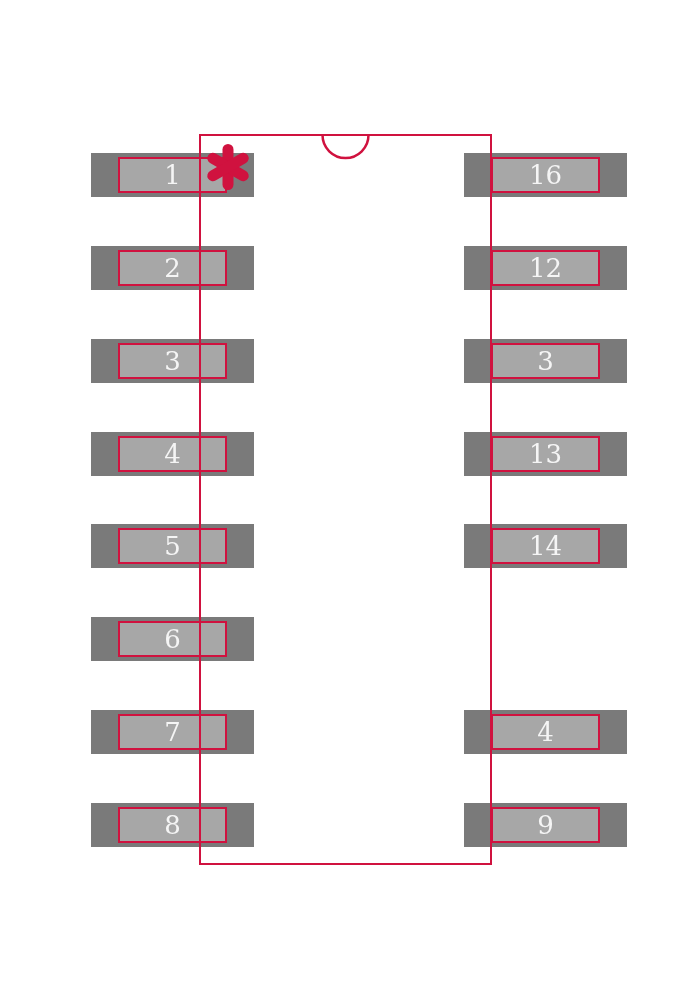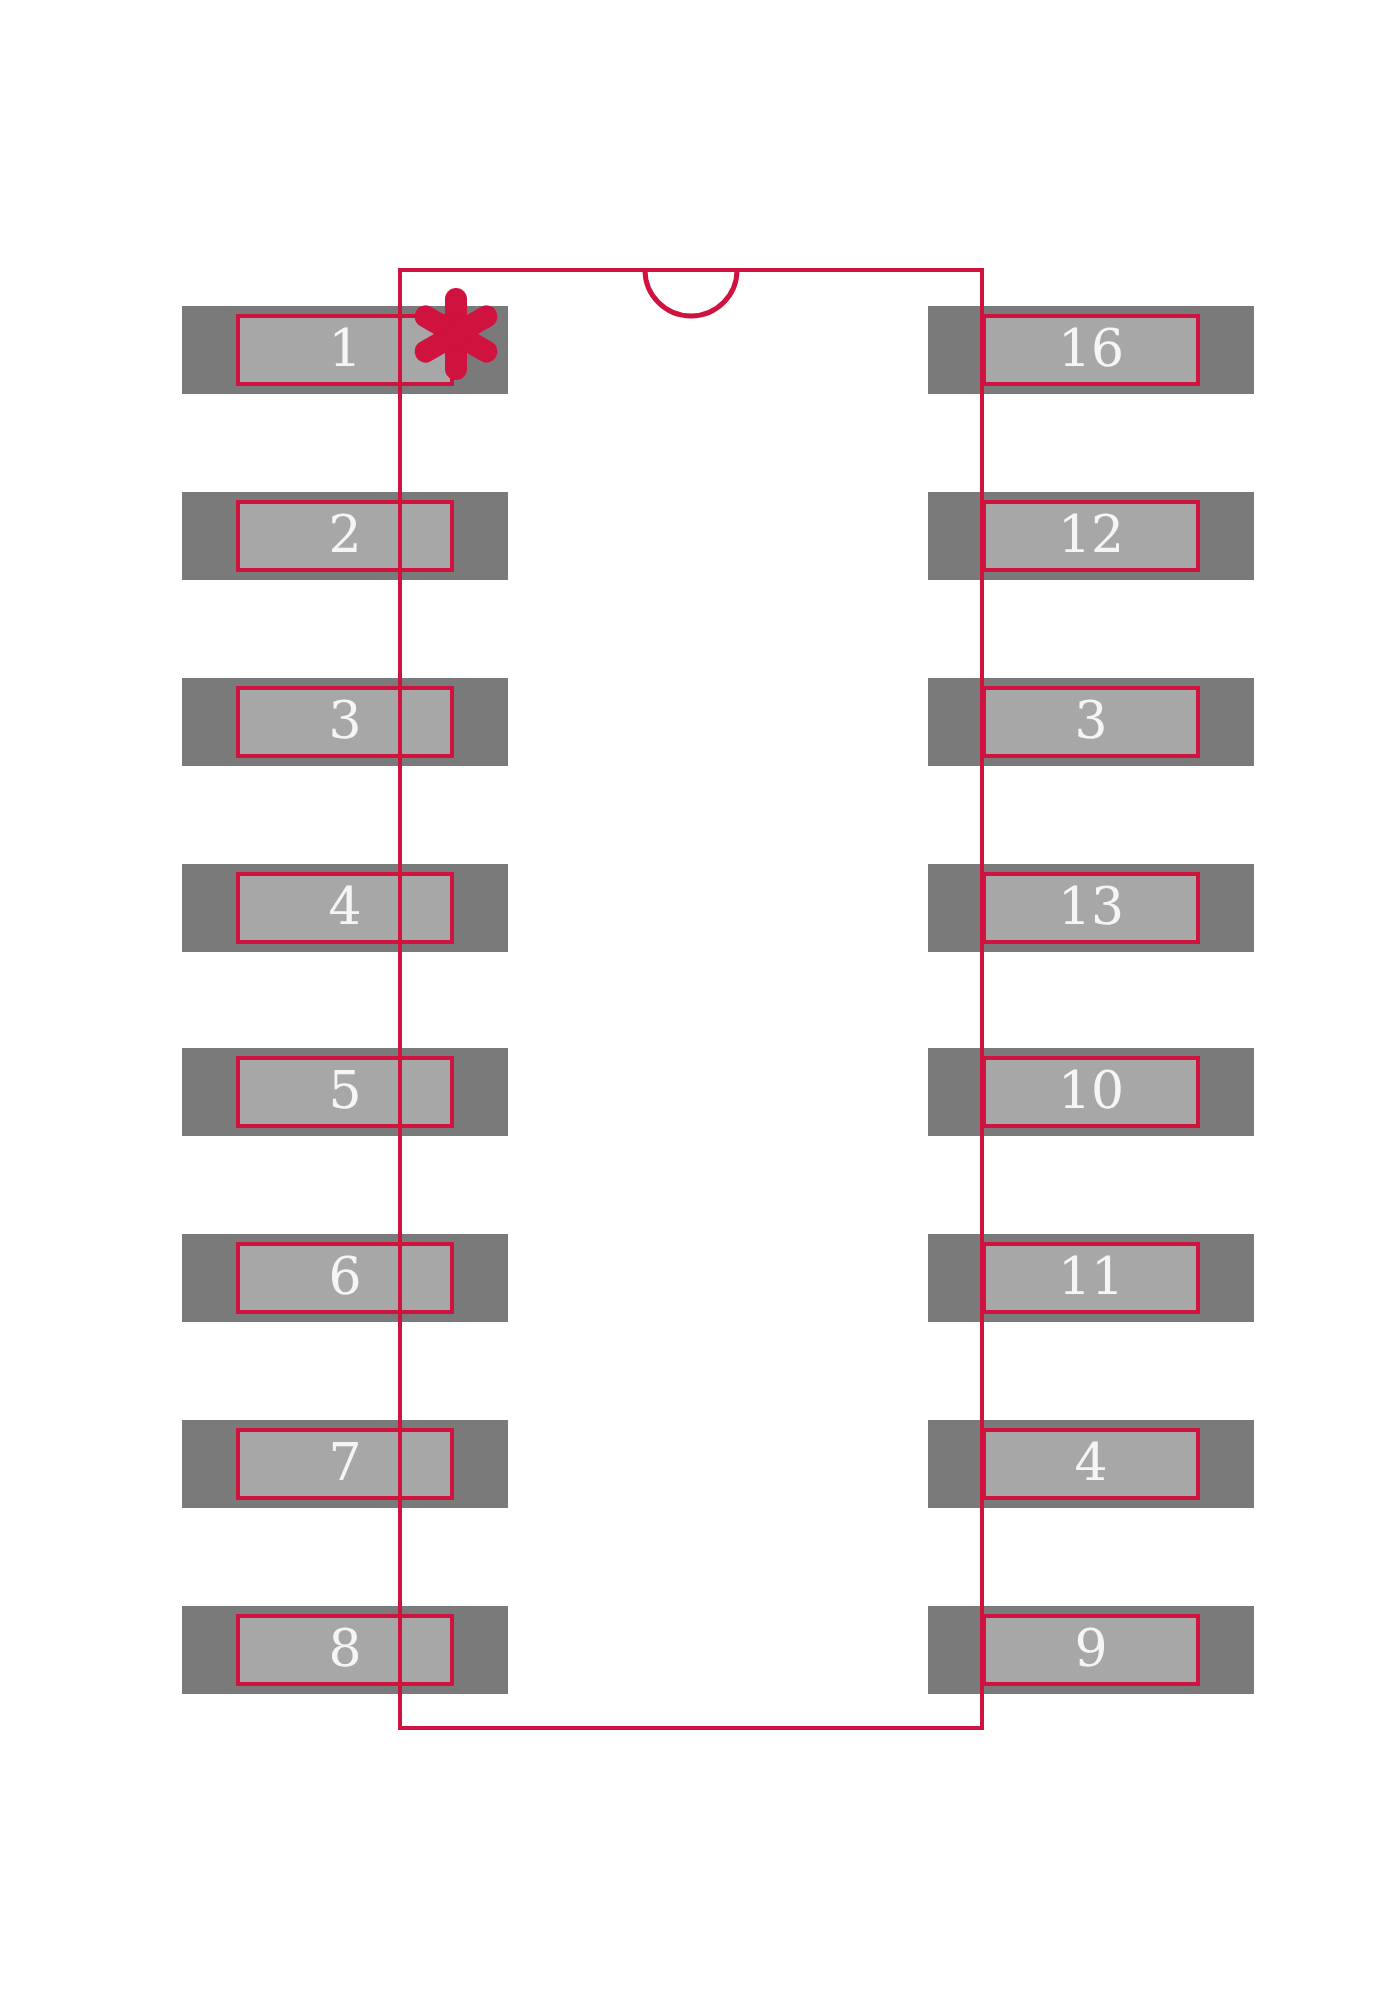--- a/index.html
+++ b/index.html
@@ -112,26 +112,21 @@
       <span class="pin-number">3</span>
     </div>
   </div>
   <div class="pad pad-right" style="top:432px">
     <div class="pad-inner">
       <span class="pin-number">13</span>
     </div>
   </div>
   <div class="pad pad-right" style="top:524px">
     <div class="pad-inner">
-      <span class="pin-number">10</span>
-    </div>
-  </div>
-  <div class="pad pad-right" style="top:617px">
-    <div class="pad-inner">
-      <span class="pin-number">11</span>
+      <span class="pin-number">14</span>
     </div>
   </div>
   <div class="pad pad-right" style="top:710px">
     <div class="pad-inner">
       <span class="pin-number">4</span>
     </div>
   </div>
   <div class="pad pad-right" style="top:803px">
     <div class="pad-inner">
       <span class="pin-number">9</span>

